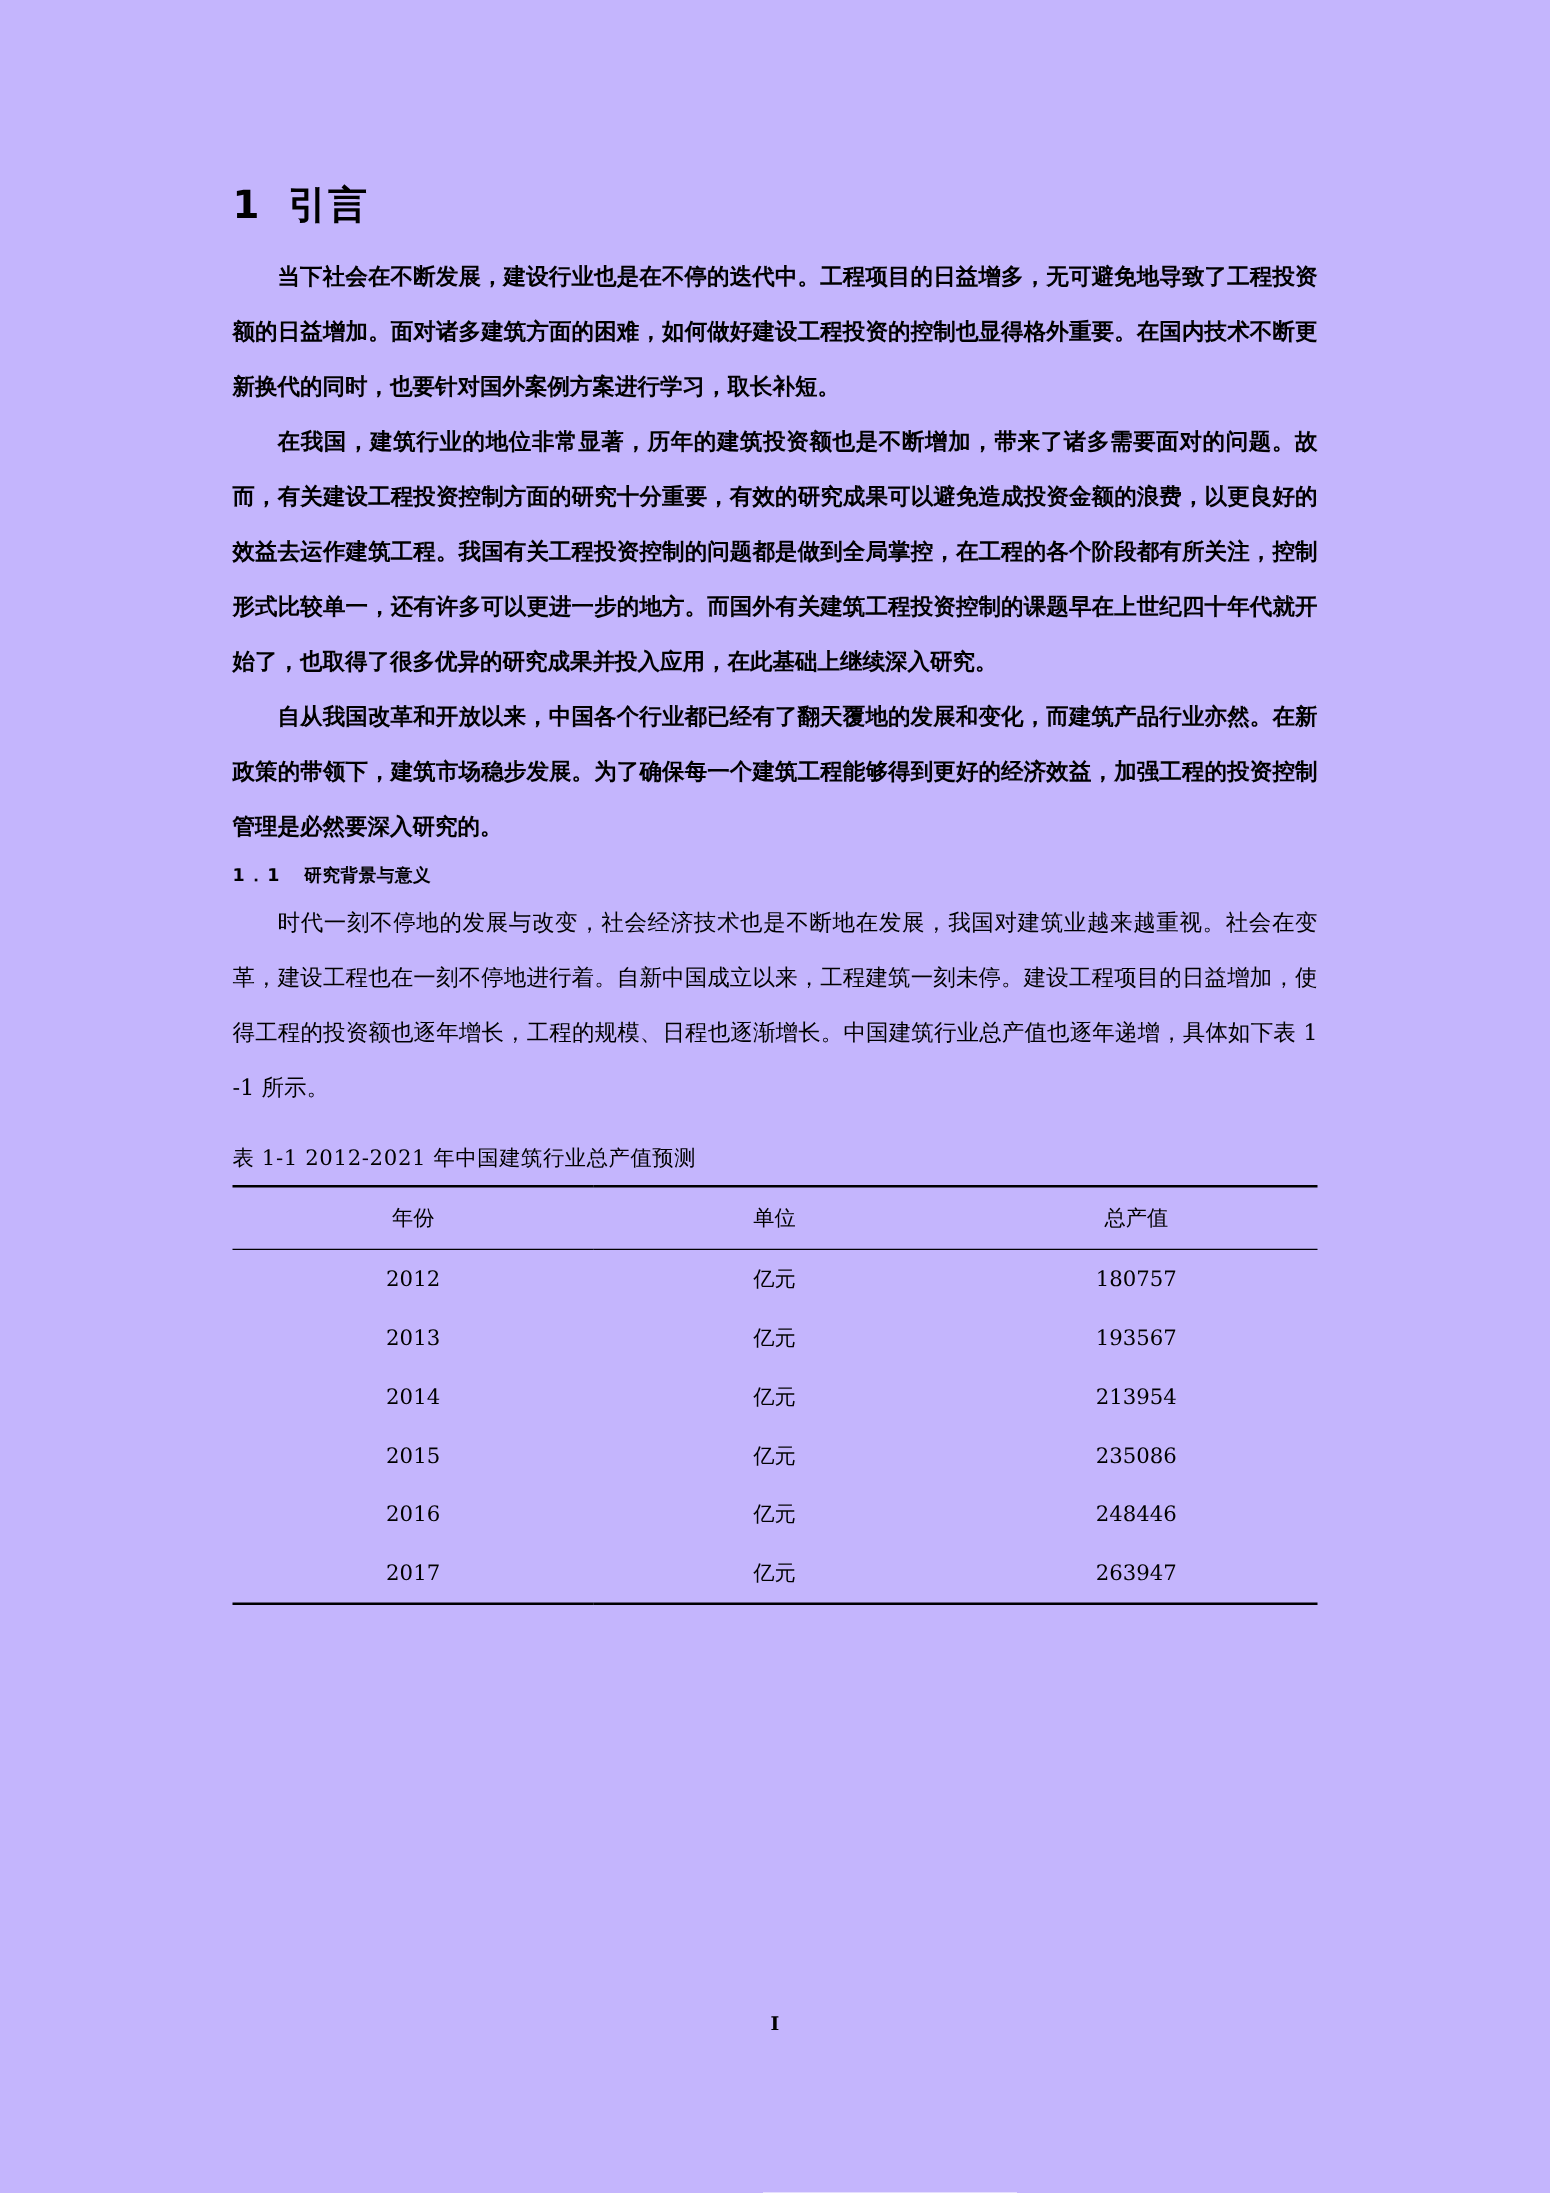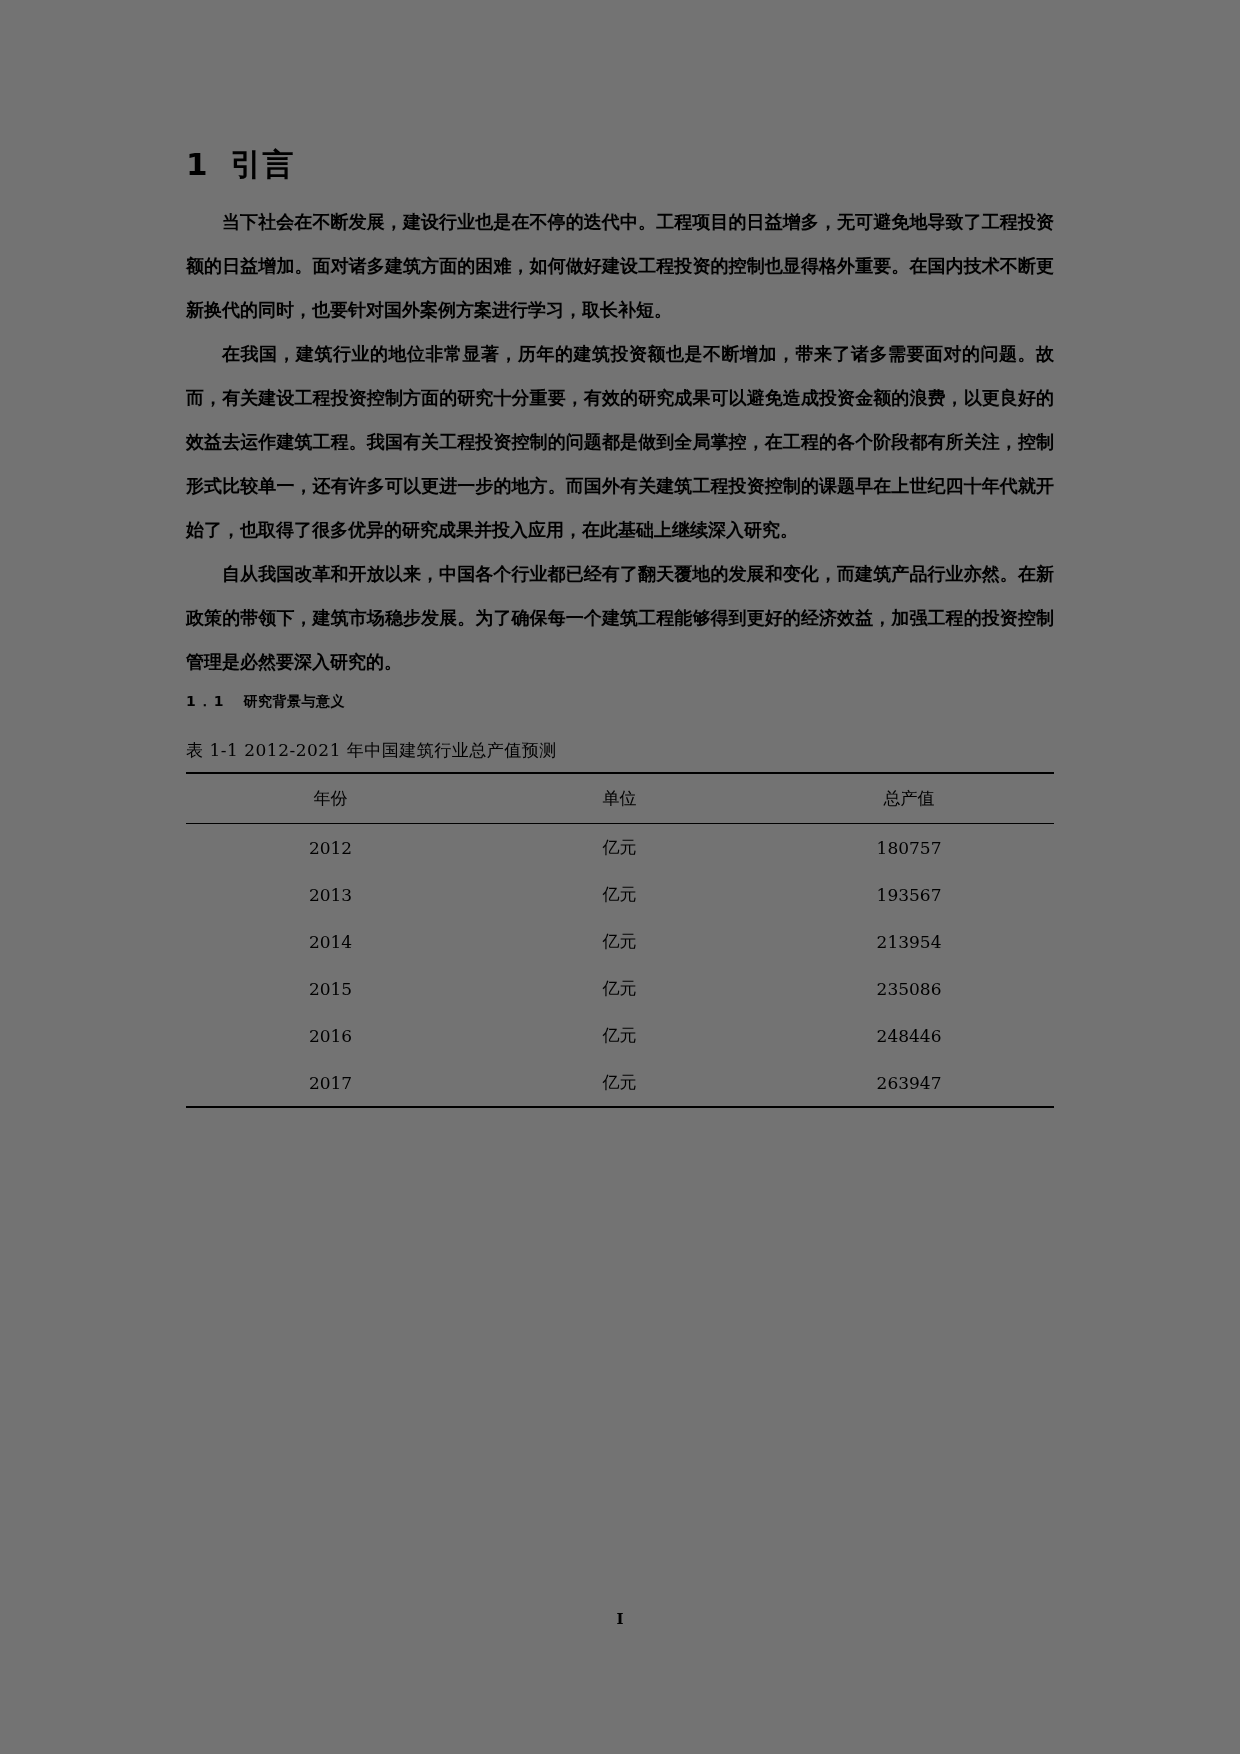--- a/index.html
+++ b/index.html
@@ -9,21 +9,21 @@
   }
   body {
     font-family: "DejaVu Serif", "Liberation Serif", serif;
     color: #000000;
   }
   .page {
     position: relative;
     width: 1240px;
     height: 1754px;
     margin: 0 auto;
-    background: #737373;
+    background: #c4b5fd;
     box-sizing: border-box;
     overflow: hidden;
   }
   .content {
     position: absolute;
     left: 186px;
     top: 130px;
     width: 868px;
   }
 
@@ -127,20 +127,21 @@
     </h1>
 
     <p class="body heavy">当下社会在不断发展，建设行业也是在不停的迭代中。工程项目的日益增多，无可避免地导致了工程投资额的日益增加。面对诸多建筑方面的困难，如何做好建设工程投资的控制也显得格外重要。在国内技术不断更新换代的同时，也要针对国外案例方案进行学习，取长补短。</p>
     <p class="body heavy">在我国，建筑行业的地位非常显著，历年的建筑投资额也是不断增加，带来了诸多需要面对的问题。故而，有关建设工程投资控制方面的研究十分重要，有效的研究成果可以避免造成投资金额的浪费，以更良好的效益去运作建筑工程。我国有关工程投资控制的问题都是做到全局掌控，在工程的各个阶段都有所关注，控制形式比较单一，还有许多可以更进一步的地方。而国外有关建筑工程投资控制的课题早在上世纪四十年代就开始了，也取得了很多优异的研究成果并投入应用，在此基础上继续深入研究。</p>
     <p class="body heavy">自从我国改革和开放以来，中国各个行业都已经有了翻天覆地的发展和变化，而建筑产品行业亦然。在新政策的带领下，建筑市场稳步发展。为了确保每一个建筑工程能够得到更好的经济效益，加强工程的投资控制管理是必然要深入研究的。</p>
 
     <h2 class="h2">
       <span class="num">1．1</span><span>研究背景与意义</span>
     </h2>
 
+    <p class="body light">时代一刻不停地的发展与改变，社会经济技术也是不断地在发展，我国对建筑业越来越重视。社会在变革，建设工程也在一刻不停地进行着。自新中国成立以来，工程建筑一刻未停。建设工程项目的日益增加，使得工程的投资额也逐年增长，工程的规模、日程也逐渐增长。中国建筑行业总产值也逐年递增，具体如下表 1-1 所示。</p>
 
     <div class="table-caption">表 1-1  2012-2021 年中国建筑行业总产值预测</div>
 
     <table class="data">
       <colgroup>
           <col class="c1">
           <col class="c2">
           <col class="c3">
         </colgroup>
       <thead>

